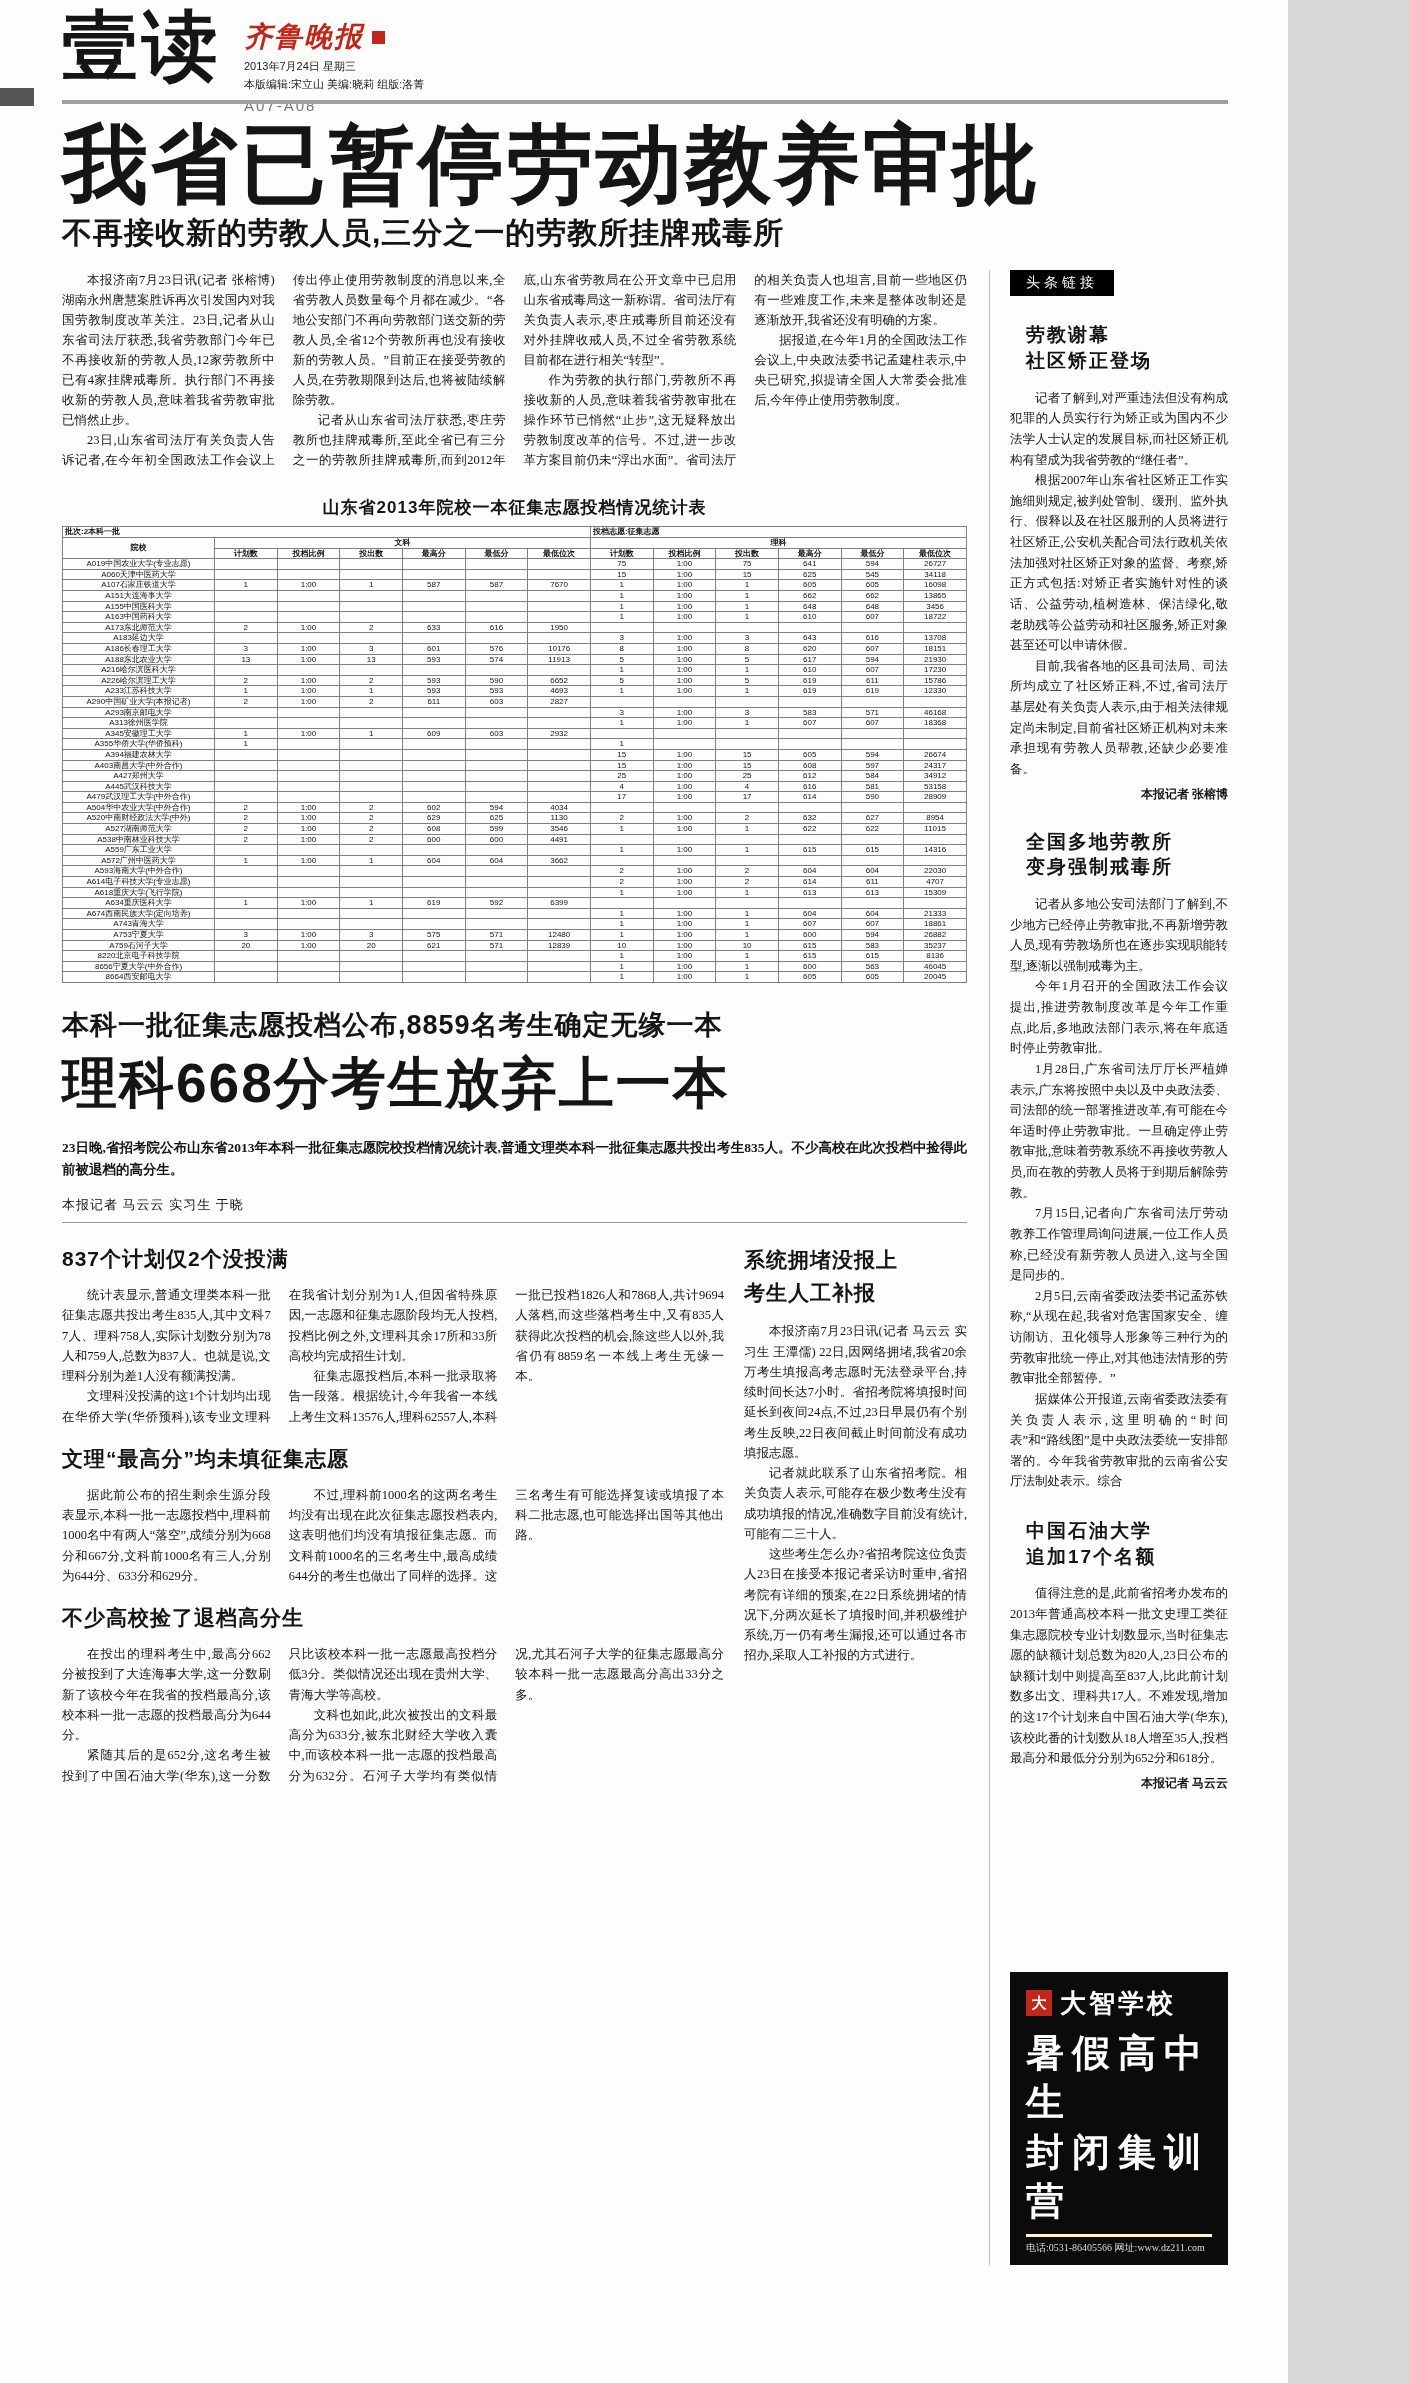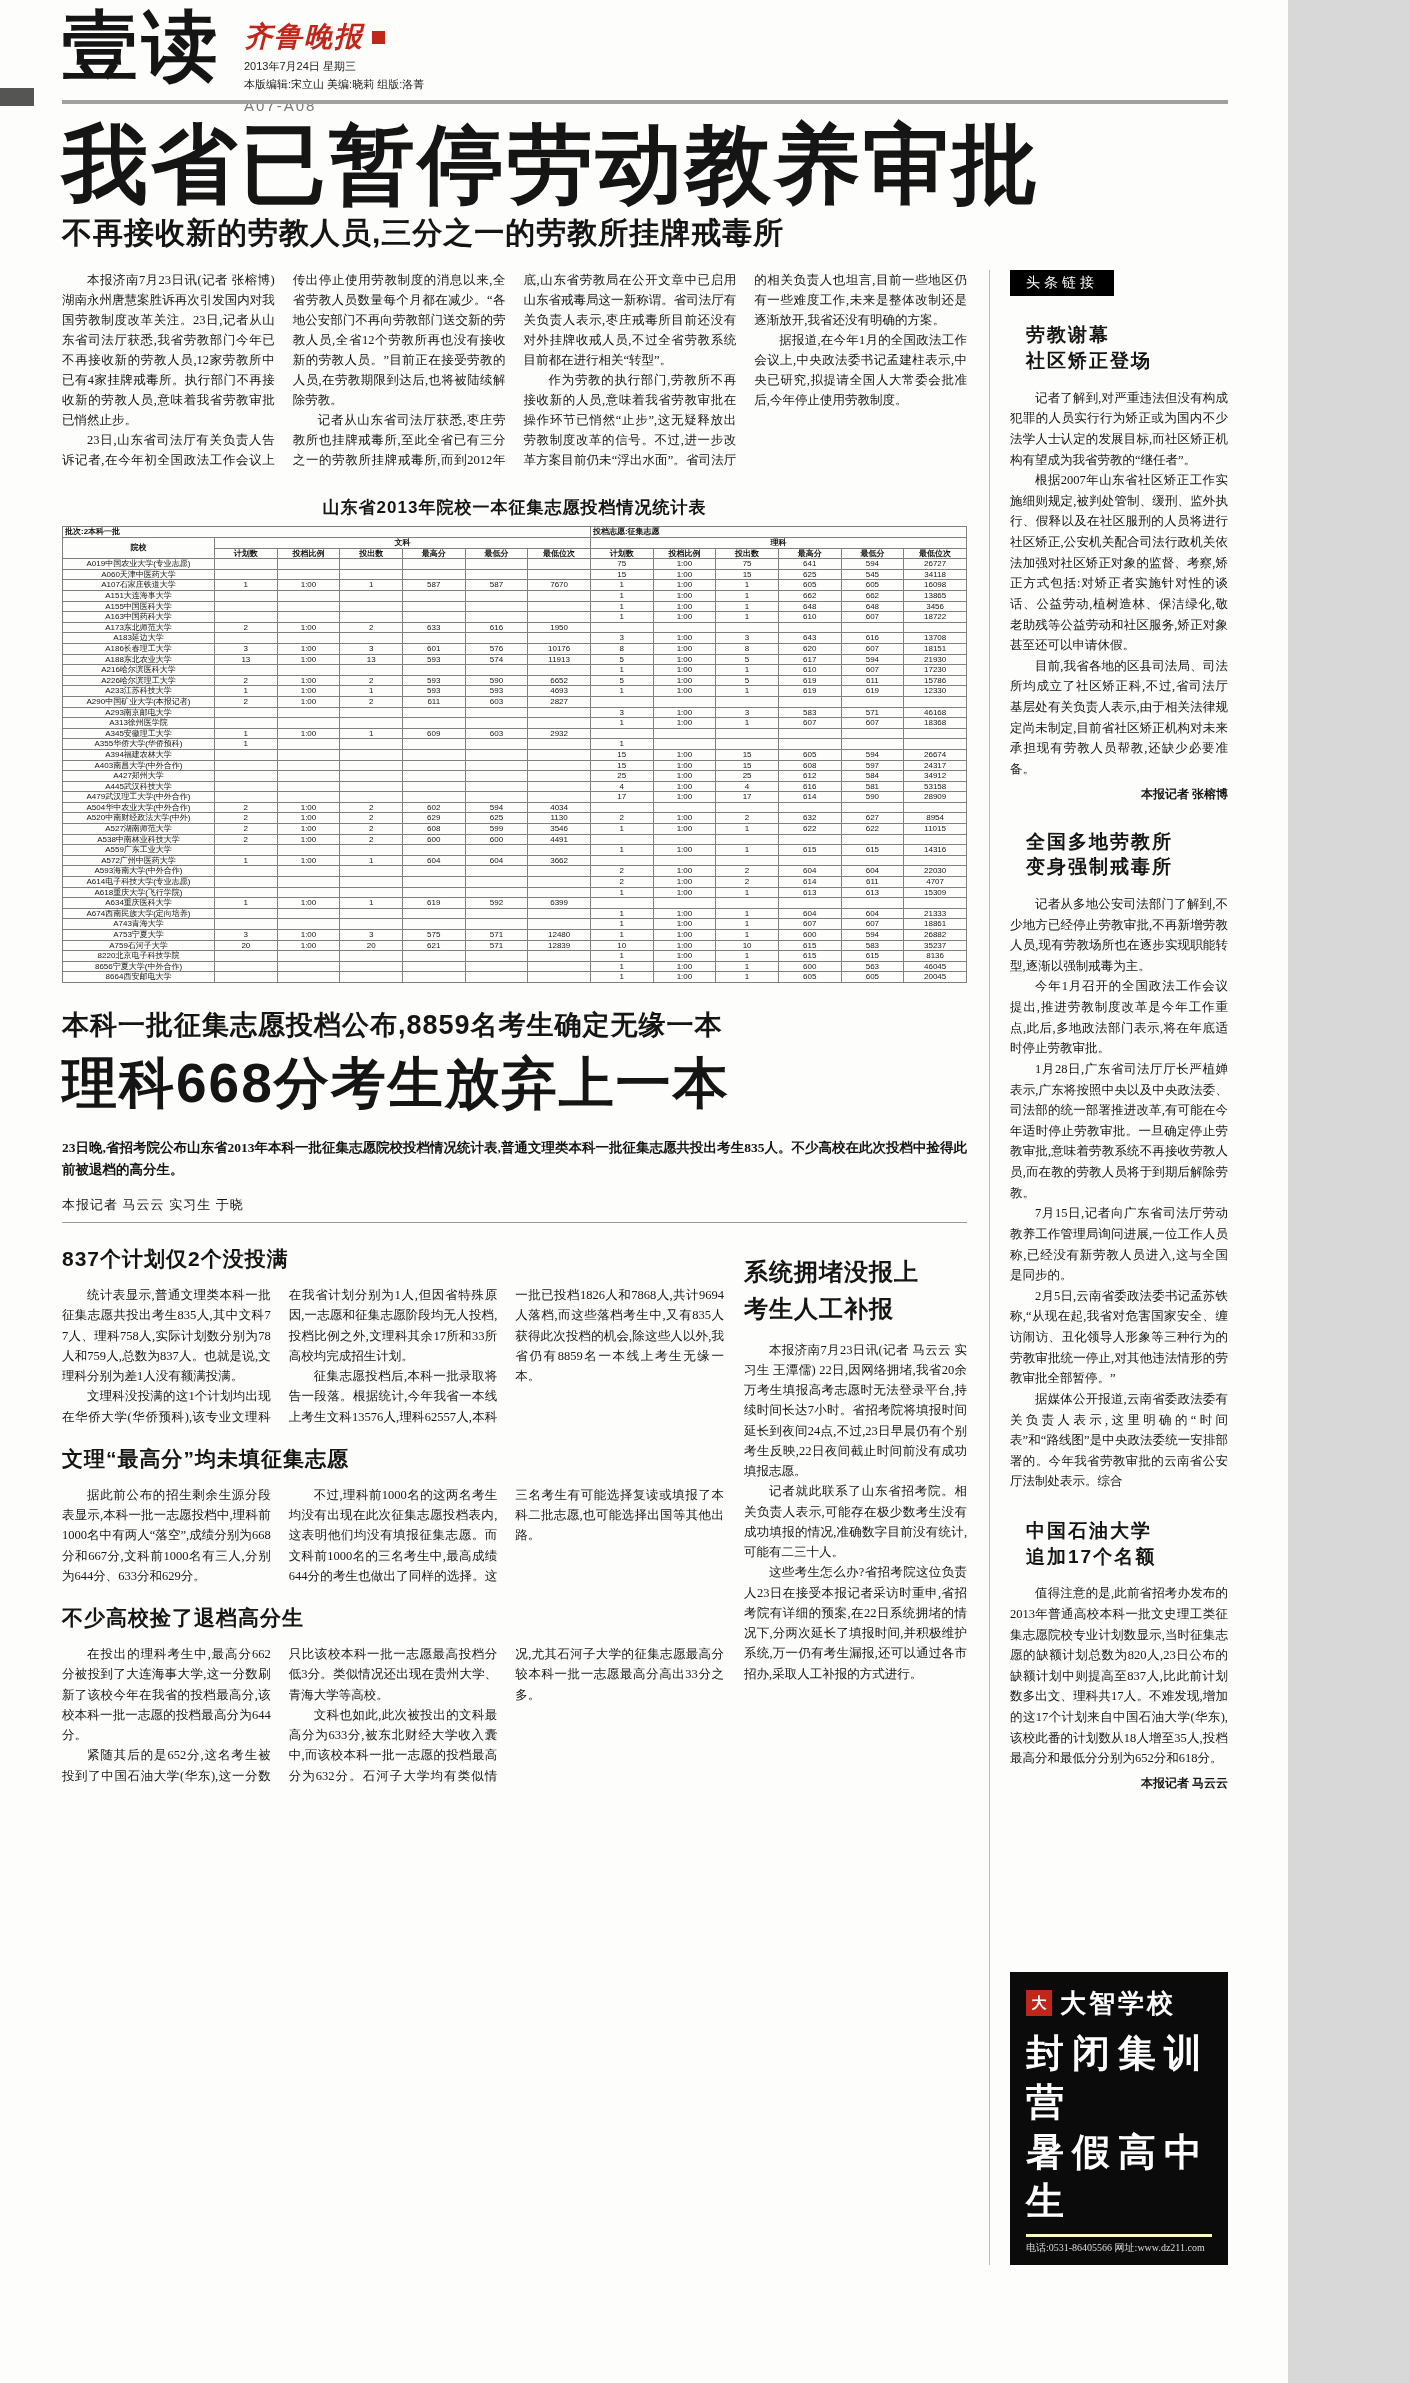--- a/index.html
+++ b/index.html
@@ -52,21 +52,21 @@
   .lead-para{font-size:13.5px;font-weight:600;line-height:1.6;margin:0 0 10px;text-align:justify;
         word-break:break-all;}
   .byline{font-size:13px;padding:6px 0 8px;border-bottom:1px solid #999;margin-bottom:14px;
         font-family:"Liberation Sans",sans-serif;letter-spacing:1px;}
   .bottom{display:flex;gap:20px;margin-top:4px;}
   .bottom-left{width:662px;flex:none;}
   .bottom-right{flex:1;}
   .section{margin-bottom:18px;}
   .section-title{font-size:21px;font-weight:800;margin:8px 0 12px;
         font-family:"Liberation Sans",sans-serif;letter-spacing:1px;}
-  .right-title{font-size:24px;font-weight:800;line-height:1.55;white-space:pre-line;margin:16px 0 12px;
+  .right-title{font-size:21px;font-weight:800;line-height:1.55;white-space:pre-line;margin:7px 0 12px;
         font-family:"Liberation Sans",sans-serif;letter-spacing:1px;}
   .right-body{font-size:12.5px;line-height:1.62;text-align:justify;word-break:break-all;}
   
   .tag{background:#000000;color:#fff;font-size:14px;padding:4px 16px;display:inline-block;
         align-self:flex-start;font-family:"Liberation Sans",sans-serif;letter-spacing:4px;}
   .sb-article{margin-top:16px;}
   .sb-title{font-size:19px;font-weight:900;line-height:1.35;white-space:pre-line;margin:10px 16px 14px;
         font-family:"Liberation Sans",sans-serif;letter-spacing:2px;}
   .sb-body{font-size:12.5px;line-height:1.65;text-align:justify;word-break:break-all;}
   .sb-body p{margin:0;text-indent:2em;}
@@ -832,19 +832,19 @@
             <p>值得注意的是,此前省招考办发布的2013年普通高校本科一批文史理工类征集志愿院校专业计划数显示,当时征集志愿的缺额计划总数为820人,23日公布的缺额计划中则提高至837人,比此前计划数多出文、理科共17人。不难发现,增加的这17个计划来自中国石油大学(华东),该校此番的计划数从18人增至35人,投档最高分和最低分分别为652分和618分。</p>
           </div>
         <div class="sb-byline">本报记者  马云云</div>
       </article>
 
       <div class="ad">
         <div class="ad-brand">
           <div class="ad-logo">大</div>
           <div class="ad-name">大智学校</div>
         </div>
+        <div class="ad-line">暑假高中生</div>
         <div class="ad-line">封闭集训营</div>
-        <div class="ad-line">暑假高中生</div>
         <div class="ad-contact">电话:0531-86405566    网址:www.dz211.com</div>
       </div>
     </aside>
   </div>
 </div>
 
 </body></html>

